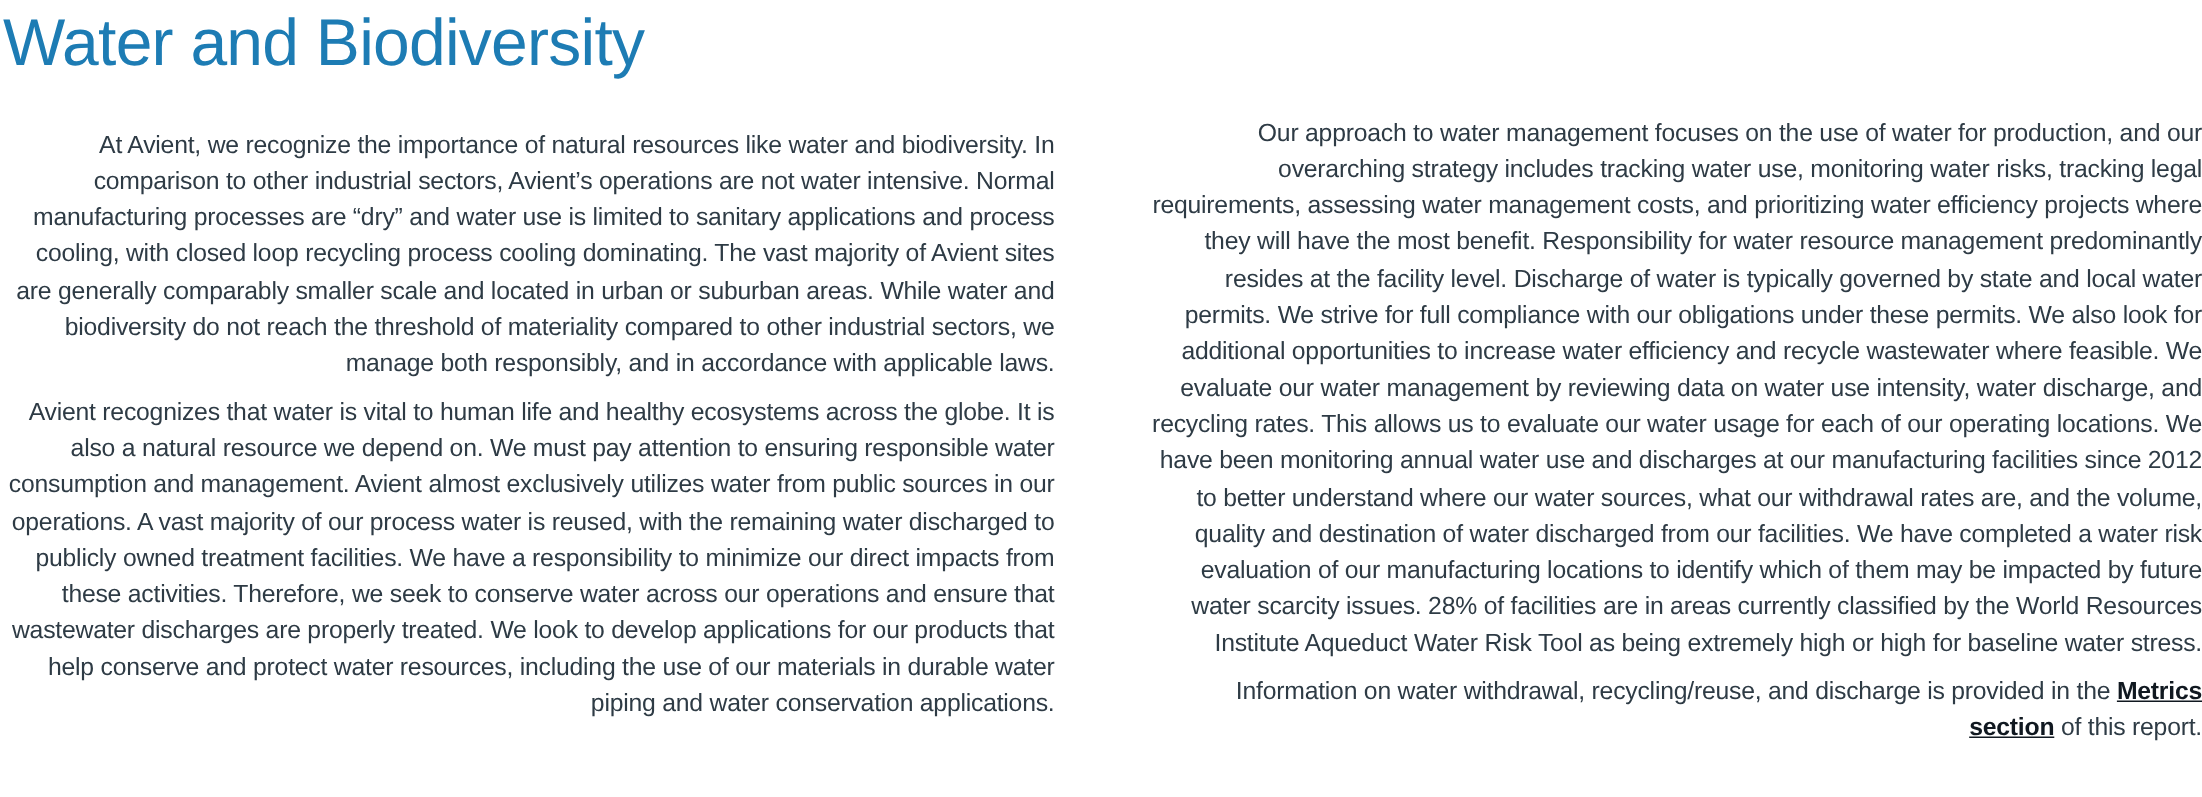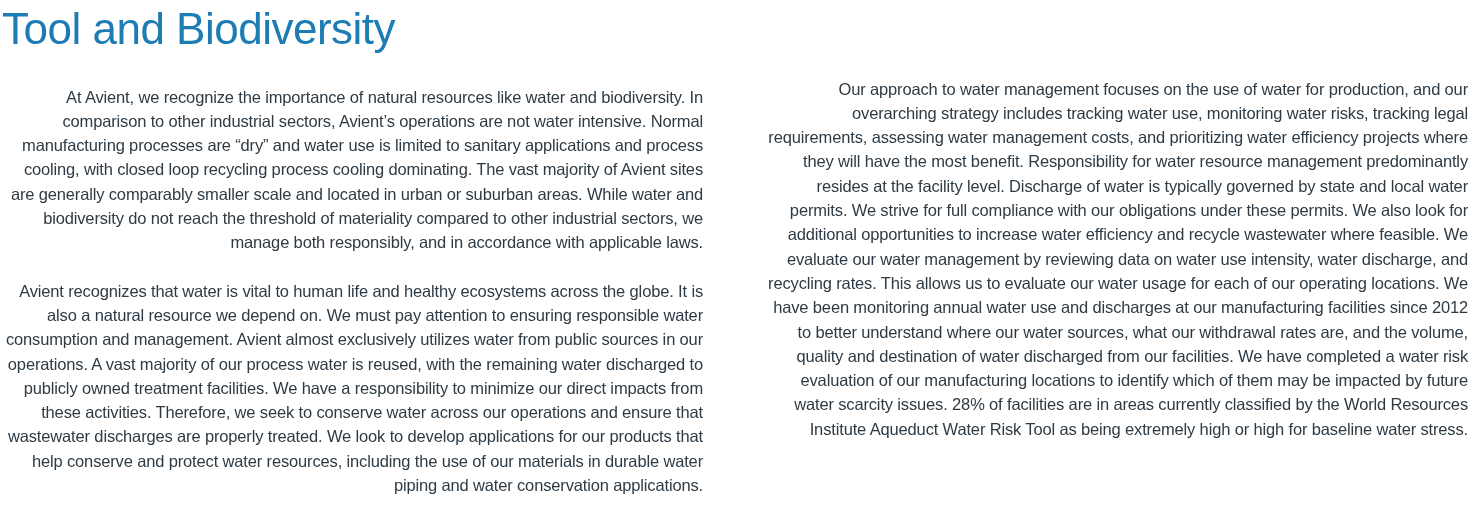--- a/index.html
+++ b/index.html
@@ -36,39 +36,42 @@
   }
   .col {
     width: 701px;
     color: var(--body-color);
     font-size: 16.5px;
     line-height: 24.3px;
     letter-spacing: -0.15px;
     text-align: right;
   }
   .col-left { padding-top: 8px; }
-  .col p + p { margin-top: 24px; }
+  .col p + p { margin-top: 8px; }
   .metrics-link {
     color: var(--link-color);
     font-weight: bold;
     text-decoration: underline;
     cursor: pointer;
   }
 </style>
 </head>
 <body>
 
 <div class="page">
-  <h1 class="page-title">Tool and Biodiversity</h1>
+  <h1 class="page-title">Water and Biodiversity</h1>
 
   <div class="columns">
 
     <div class="col col-left">
       <p>At Avient, we recognize the importance of natural resources like water and biodiversity. In comparison to other industrial sectors, Avient’s operations are not water intensive. Normal manufacturing processes are “dry” and water use is limited to sanitary applications and process cooling, with closed loop recycling process cooling dominating. The vast majority of Avient sites are generally comparably smaller scale and located in urban or suburban areas. While water and biodiversity do not reach the threshold of materiality compared to other industrial sectors, we manage both responsibly, and in accordance with applicable laws.</p>
       <p>Avient recognizes that water is vital to human life and healthy ecosystems across the globe. It is also a natural resource we depend on. We must pay attention to ensuring responsible water consumption and management. Avient almost exclusively utilizes water from public sources in our operations. A vast majority of our process water is reused, with the remaining water discharged to publicly owned treatment facilities. We have a responsibility to minimize our direct impacts from these activities. Therefore, we seek to conserve water across our operations and ensure that wastewater discharges are properly treated. We look to develop applications for our products that help conserve and protect water resources, including the use of our materials in durable water piping and water conservation applications.</p>
     </div>
 
     <div class="col col-right">
       <p>Our approach to water management focuses on the use of water for production, and our overarching strategy includes tracking water use, monitoring water risks, tracking legal requirements, assessing water management costs, and prioritizing water efficiency projects where they will have the most benefit. Responsibility for water resource management predominantly resides at the facility level. Discharge of water is typically governed by state and local water permits. We strive for full compliance with our obligations under these permits. We also look for additional opportunities to increase water efficiency and recycle wastewater where feasible. We evaluate our water management by reviewing data on water use intensity, water discharge, and recycling rates. This allows us to evaluate our water usage for each of our operating locations. We have been monitoring annual water use and discharges at our manufacturing facilities since 2012 to better understand where our water sources, what our withdrawal rates are, and the volume, quality and destination of water discharged from our facilities. We have completed a water risk evaluation of our manufacturing locations to identify which of them may be impacted by future water scarcity issues. 28% of facilities are in areas currently classified by the World Resources Institute Aqueduct Water Risk Tool as being extremely high or high for baseline water stress.</p>
+      <p>
+        <span>Information on water withdrawal, recycling/reuse, and discharge is provided in the </span><a class="metrics-link">Metrics section</a><span> of this report.</span>
+      </p>
     </div>
 
   </div>
 </div>
 
 </body></html>

